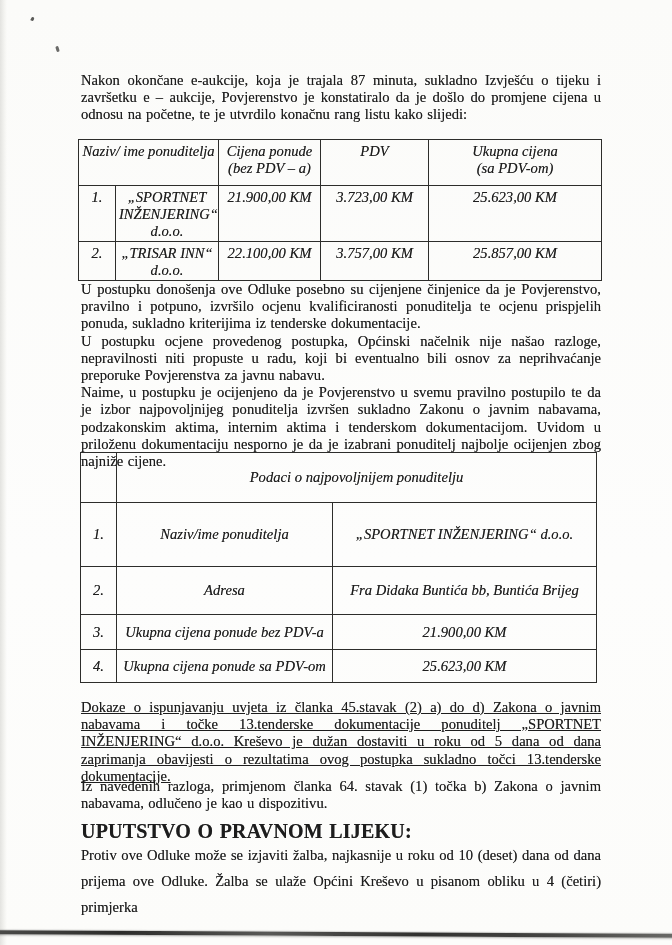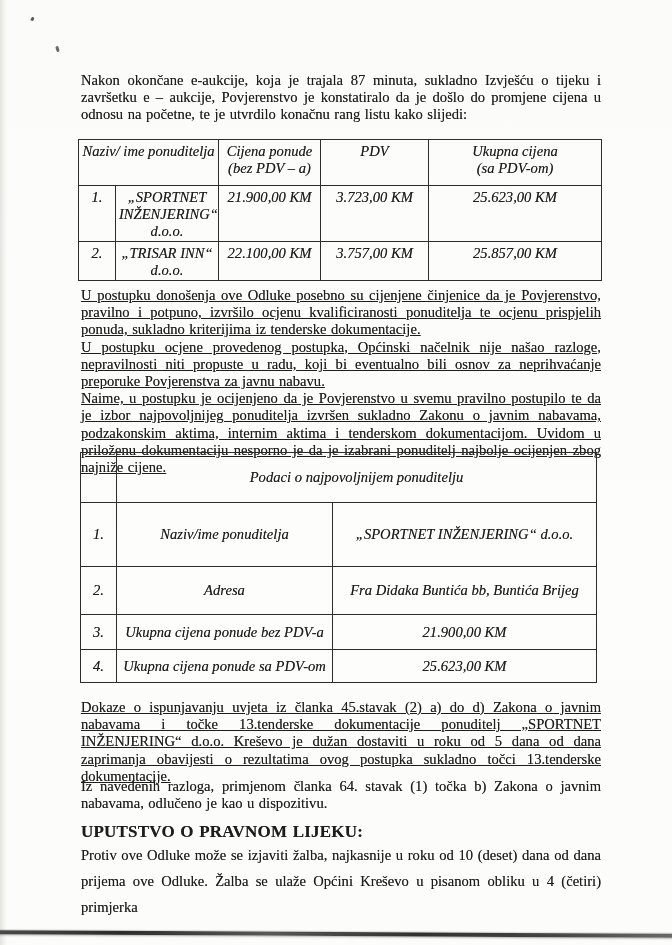--- a/index.html
+++ b/index.html
@@ -35,24 +35,24 @@
   .block {
     position: absolute; left: 81px; width: 520px;
     font-size: 14.6px; line-height: 17.2px;
     text-align: justify;
     word-spacing: 0.06em;
     text-shadow: 0 0 0.5px rgba(25,25,25,0.6);
     margin: 0;
   }
   .block p { margin: 0; }
   .intro { top: 72px; }
-  .main-text { top: 287px; text-decoration: underline; }
+  .main-text { top: 281px; }
   .evidence { top: 699px; text-decoration: underline; }
   .decision { top: 778px; }
-  .legal-heading { top: 823px; font-weight: bold; font-size: 17px; letter-spacing: 0.2px; text-align: left; }
+  .legal-heading { top: 823px; font-weight: bold; font-size: 20px; letter-spacing: 0.2px; text-align: left; }
   .legal-text { top: 842px; line-height: 26px; text-align-last: justify; }
 
   
   .doc-table {
     position: absolute;
     border-collapse: collapse;
     table-layout: fixed;
     font-size: 14.6px; line-height: 16.9px;
     text-shadow: 0 0 0.5px rgba(25,25,25,0.6);
   }

